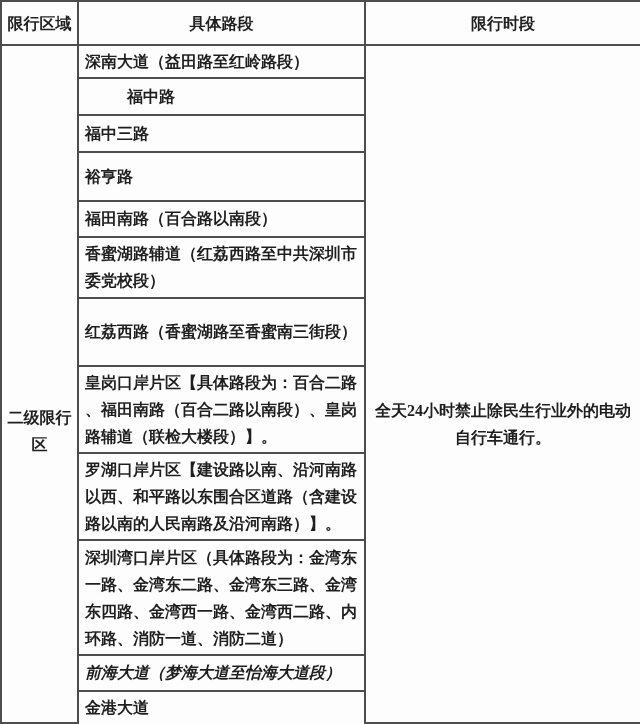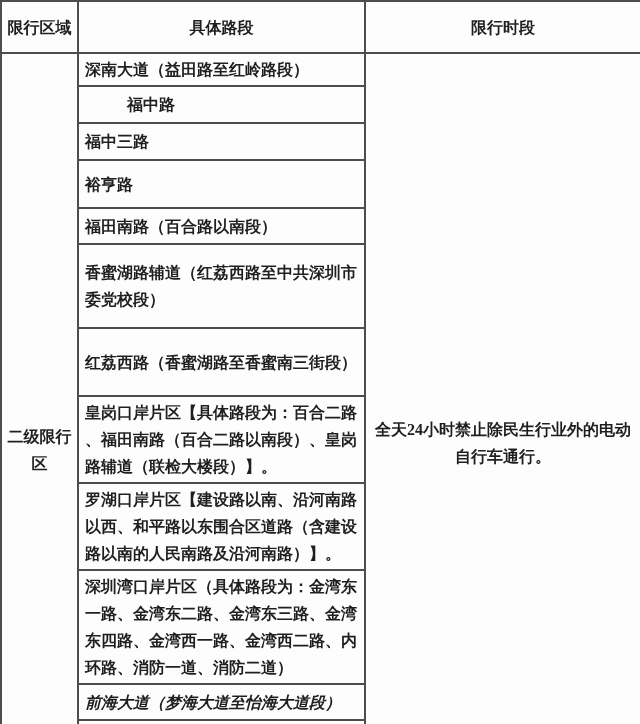--- a/index.html
+++ b/index.html
@@ -29,38 +29,38 @@
   th,td{
     border:2px solid var(--border);
     font-size:16px;
     line-height:27px;
     vertical-align:middle;
     word-break:break-all;
     line-break:anywhere;
     font-weight:bold;
   }
   th{text-align:center;padding:2px 4px;}
-  tr.row-header{height:52px;}
+  tr.row-header{height:44px;}
   td.region-cell{
     text-align:center;
     padding:96px 4px 2px 4px; 
   }
   td.time-cell{
     text-align:center;
     padding:82px 6px 2px 6px;
   }
   td.road{padding:2px 6px;}
   td.road.center{}
   td.road.left{text-align:left;}
   tr.r0  td{height:33px;}
   tr.r1  td{height:37px;padding-left:48px;}
   tr.r2  td{height:37px;font-family:Liberation Serif, serif;}
   tr.r3  td{height:48px;}
   tr.r4  td{height:36px;margin-left:7px;}
-  tr.r5  td{height:84px;}
+  tr.r5  td{height:61px;}
   tr.r6  td{height:68px;}
   tr.r7  td{height:79px;}
   tr.r8  td{height:86px;}
   tr.r9  td{height:109px;}
   tr.r10 td{height:36px;font-style:italic;}
   tr.r11 td{height:31px;border-bottom:none;}
   table.restriction{border-bottom:none;}
 </style>
 </head>
 <body>

